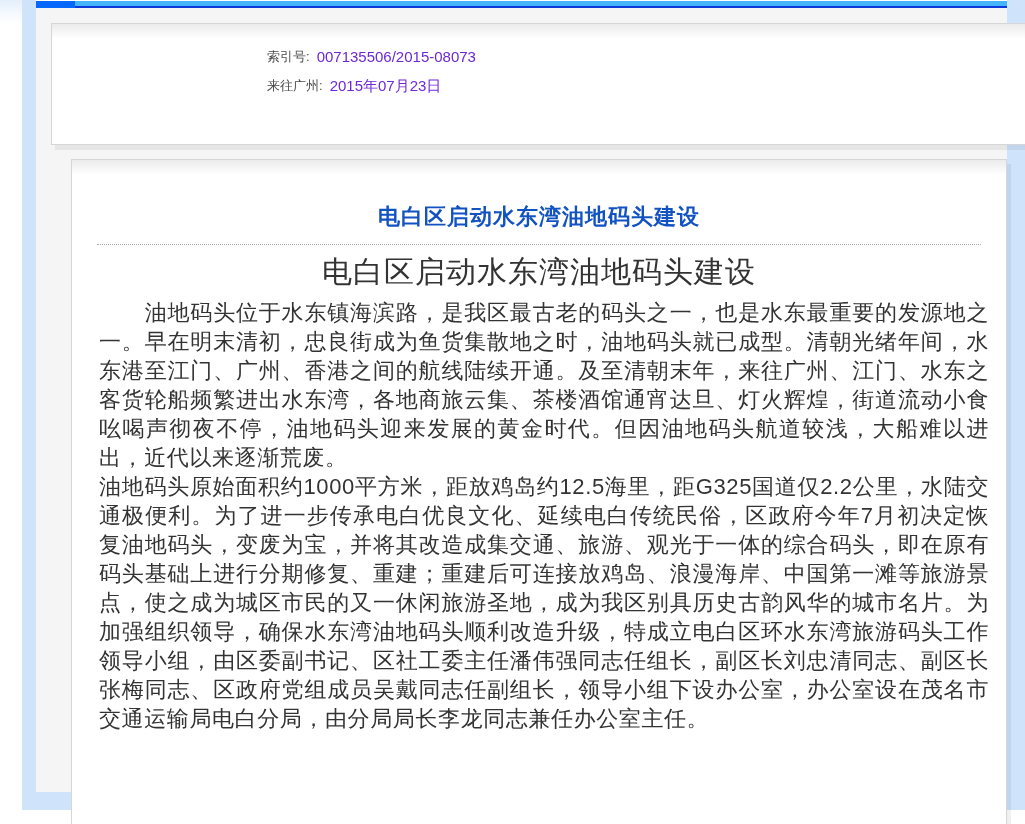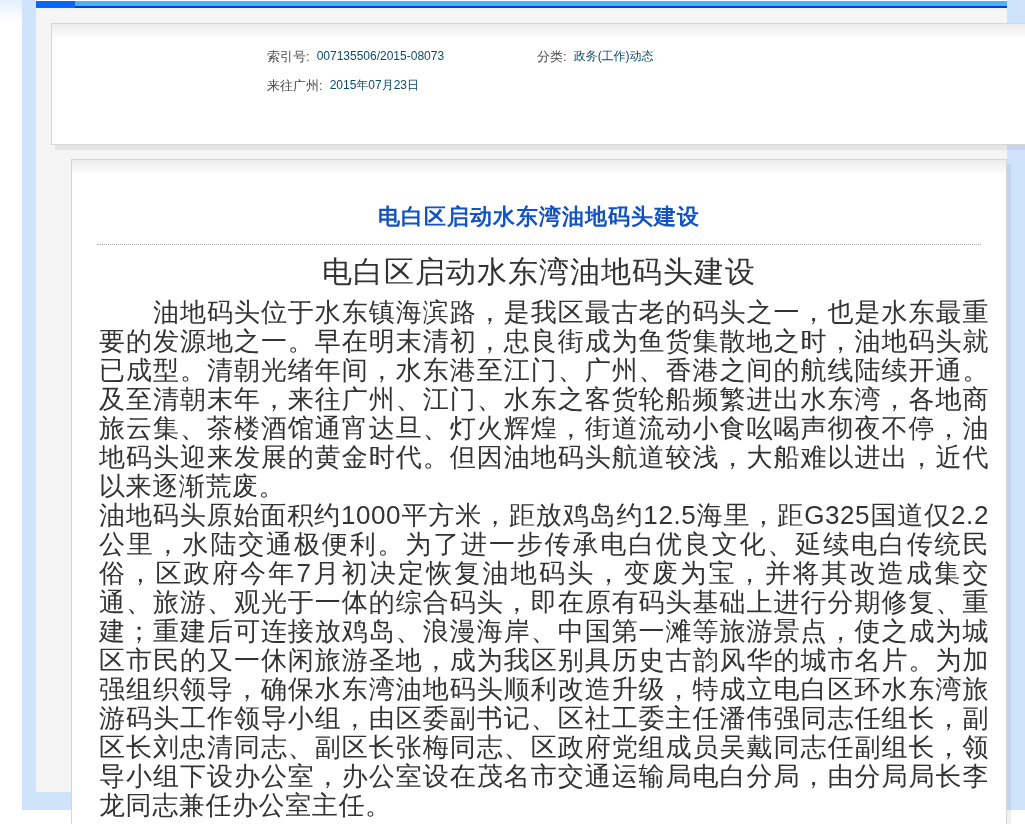--- a/index.html
+++ b/index.html
@@ -78,22 +78,22 @@
   .meta-table { padding: 18px 0 0 215px; }
   .meta-row { display: flex; height: 29px; line-height: 29px; }
   .meta-cell { display: flex; }
   .meta-cell.c1 { width: 270px; }
   .meta-label {
     font-size: 13px;
     color: #4a4a4a;
     white-space: pre;
   }
   .meta-value {
-    font-size: 12px;
-    color: #0c4a6e;
+    font-size: 15px;
+    color: #6d28d9;
     margin-left: 7px;
     white-space: pre;
   }
 
   
   .article-link-title {
     position: absolute;
     left: 0; top: 42px;
     width: 100%;
     text-align: center;
@@ -119,21 +119,21 @@
     font-weight: 400;
     color: #333333;
     letter-spacing: 1px;
   }
   .article-body {
     position: absolute;
     left: 27px; top: 138px;
     width: 890px;
   }
   .article-body p {
-    font-size: 26px;
+    font-size: 22px;
     line-height: 29px;
     letter-spacing: 0.6px;
     color: #333333;
     text-align: justify;
   }
 </style>
 </head>
 <body>
 
 <div class="page">
@@ -150,24 +150,20 @@
     </div>
 
     <div class="card meta-card">
       <div class="meta-table">
 
         <div class="meta-row">
           <div class="meta-cell c1">
             <span class="meta-label">索引号:</span>
             <span class="meta-value">007135506/2015-08073</span>
           </div>
-          <div class="meta-cell c2">
-            <span class="meta-label">分类:</span>
-            <span class="meta-value">政务(工作)动态</span>
-          </div>
         </div>
 
         <div class="meta-row">
           <div class="meta-cell c2">
             <span class="meta-label">来往广州:</span>
             <span class="meta-value">2015年07月23日</span>
           </div>
         </div>
 
 

